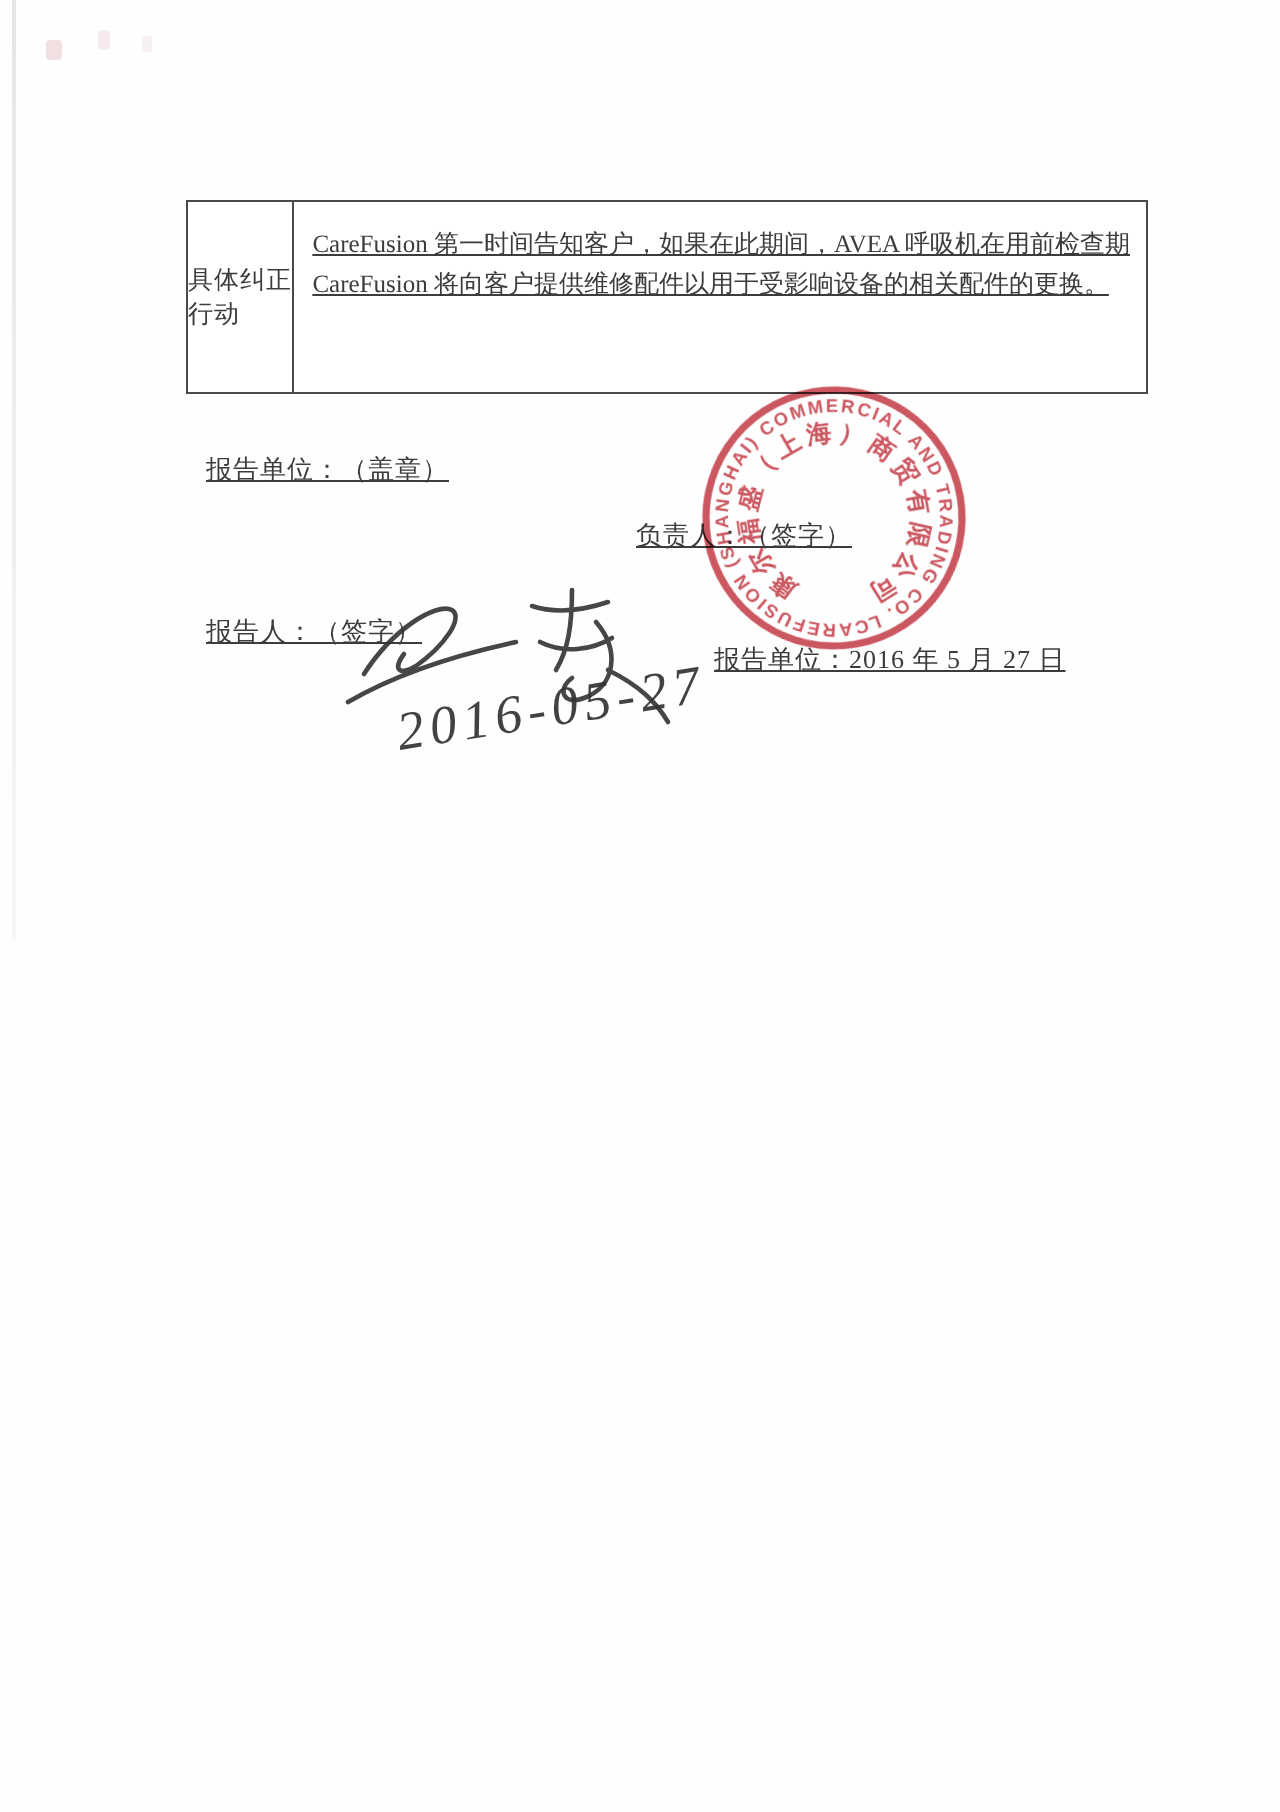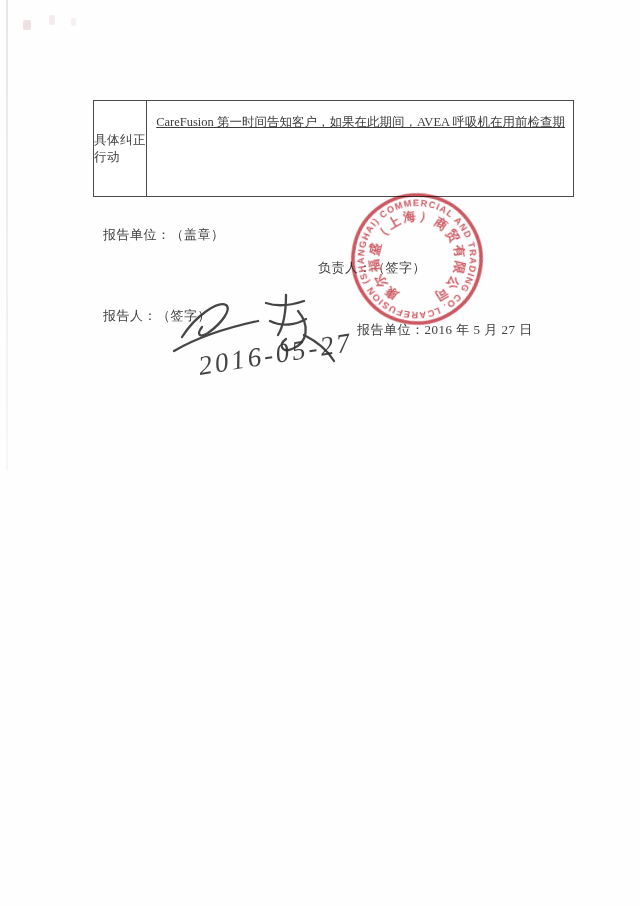--- a/index.html
+++ b/index.html
@@ -26,21 +26,21 @@
     width:106px; border-right:1px solid #4a4a4a; box-sizing:border-box;
     display:flex; align-items:center; justify-content:center;
     font-size:12.5px; letter-spacing:.5px;
   }
   .content-cell {
     flex:1; padding:11px 8px 6px 9px; box-sizing:border-box;
     font-size:12.5px; line-height:20px;
   }
   .content-cell .tline { white-space:nowrap; overflow:hidden;text-decoration:underline; }
 
-  .field-label { position:absolute; font-size:13px; letter-spacing:.5px; color:#3c3c3c; }
+  .field-label { position:absolute; font-size:13px; letter-spacing:.5px; color:#3c3c3c;text-decoration:underline; }
   .report-unit   { left:103px; top:226px; }
   .responsible   { left:318px; top:226px; z-index:1;margin-top:33px; }
   .reporter      { left:103px; top:307px; }
   .report-date   { left:357px; top:321px; }
 
   .stamp-wrap {
     position:absolute; left:332px; top:174px; width:170px; height:170px;
     mix-blend-mode:multiply; opacity:.9; z-index:2;
   }
   .signature-wrap {
@@ -56,20 +56,21 @@
   <div class="smudge s1"></div>
   <div class="smudge s2"></div>
   <div class="smudge s3"></div>
 
   <div class="corrective-table">
     <div class="label-cell">
       <span>具体纠正行动</span>
     </div>
     <div class="content-cell">
       <div class="tline">CareFusion 第一时间告知客户，如果在此期间，AVEA 呼吸机在用前检查期</div>
+      <div class="tline">CareFusion 将向客户提供维修配件以用于受影响设备的相关配件的更换。</div>
     </div>
   </div>
 
   <div class="field-label report-unit">报告单位：（盖章）</div>
   <div class="field-label responsible">负责人：（签字）</div>
   <div class="field-label reporter">报告人：（签字）</div>
 
   <div class="field-label report-date">
     <span>报告单位：</span><span>2016 年 5 月 27 日</span>
   </div>

